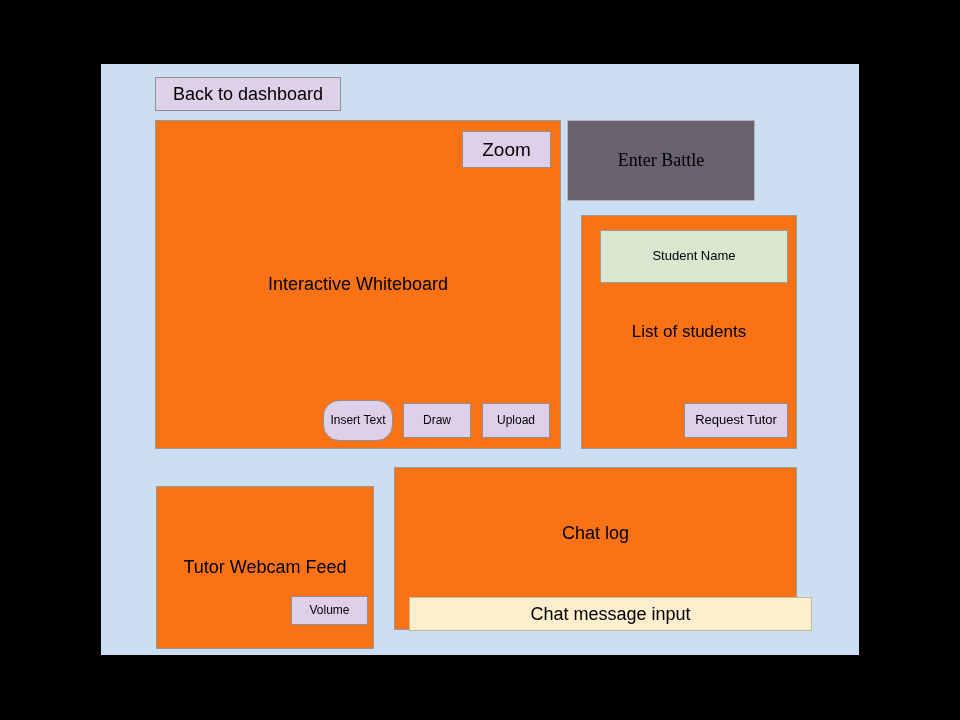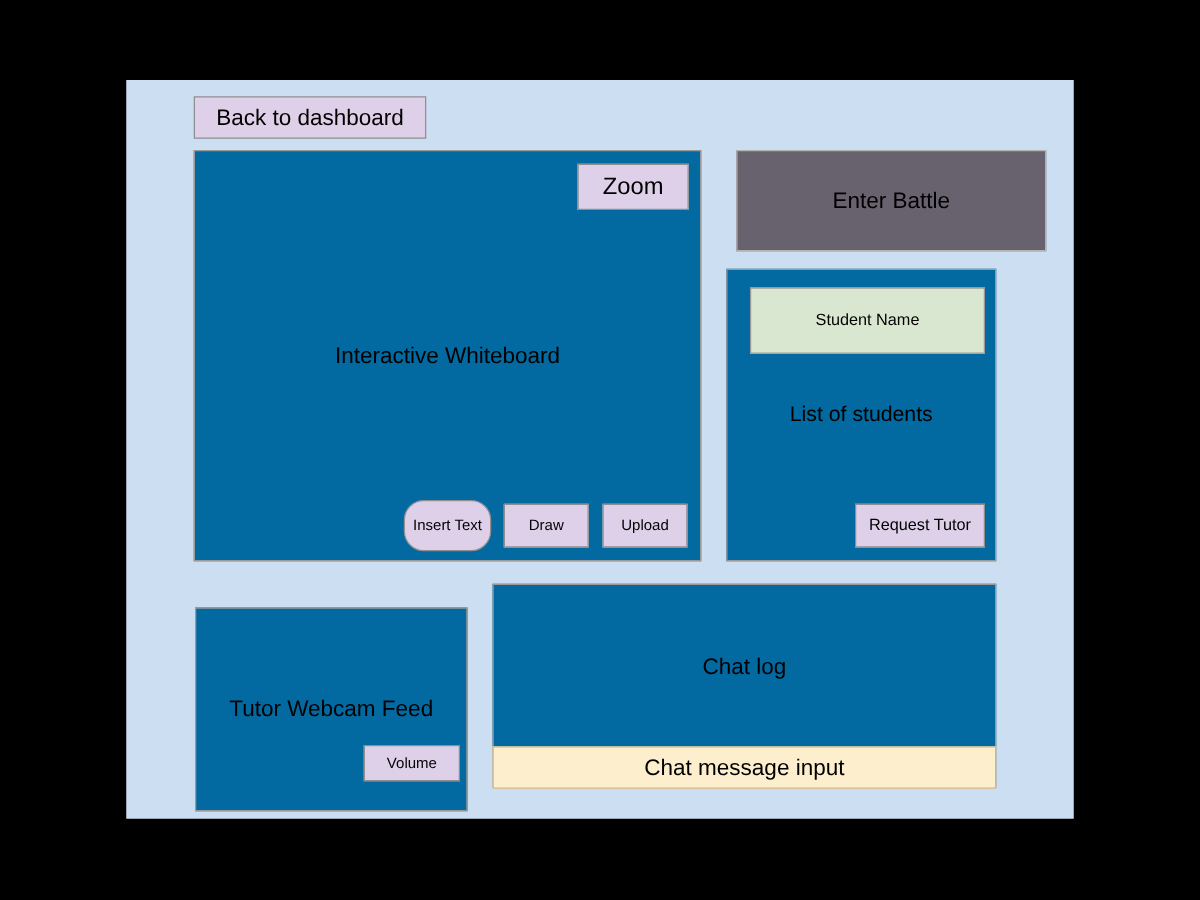--- a/index.html
+++ b/index.html
@@ -41,21 +41,21 @@
     position: absolute;
     box-sizing: border-box;
     display: flex;
     align-items: center;
     justify-content: center;
     text-align: center;
     line-height: 1.15;
   }
 
   .panel-green {
-    background: #0369a1;
+    background: #f97316;
     border: 1px solid #9a9a9a;
   }
 
   .btn-lav {
     background: #ded0e8;
     border: 1px solid #8f8f92;
   }
 
   .btn-dark {
     background: #68626f;
@@ -126,25 +126,26 @@
   }
   .upload-btn {
     left: 381px;
     top: 339px;
     width: 68px;
     height: 35px;
     font-size: 12px;
   }
 
   .enter-battle {
-    left: 488px;
+    left: 466px;
     top: 56px;
-    width: 248px;
+    width: 188px;
     height: 81px;
     font-size: 18px;
+    font-family: Liberation Serif, serif;
   }
 
   .student-list {
     left: 480px;
     top: 151px;
     width: 216px;
     height: 234px;
   }
   .student-list-label {
     position: absolute;
@@ -226,21 +227,21 @@
     width: 100%;
     height: 131px;
     display: flex;
     align-items: center;
     justify-content: center;
     font-size: 18px;
     pointer-events: none;
   }
 
   .chat-input {
-    left: 293px;
+    left: 308px;
     top: 533px;
     width: 403px;
     height: 34px;
     font-size: 18px;
     justify-content: center;
   }
 </style>
 </head>
 <body>
 

